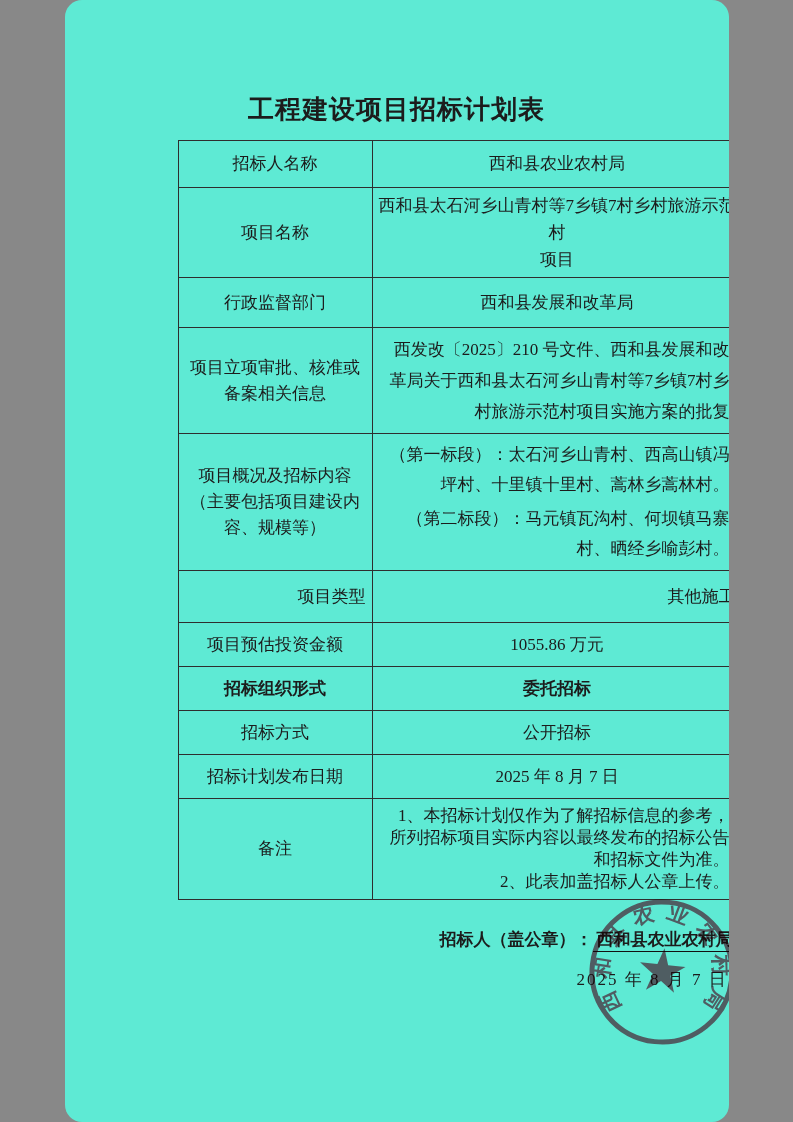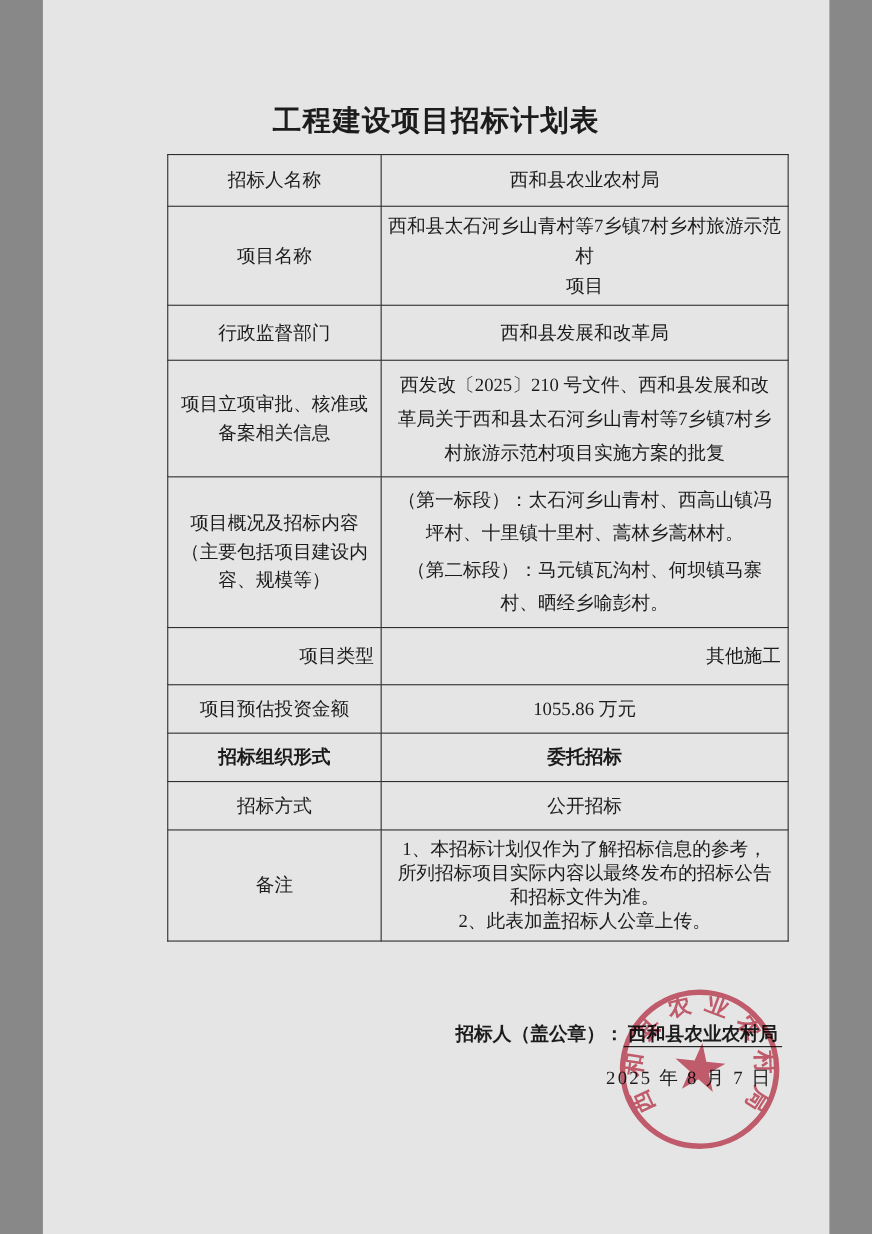--- a/index.html
+++ b/index.html
@@ -1,25 +1,26 @@
 <!DOCTYPE html>
 <html lang="zh" style="--stamp-color: #cf4f63;"><head>
 <meta charset="utf-8">
 <style>
   :root { --stamp-color:#cf4f63; --ink:#1c1c1c; --line:#2e2e2e; }
   * { margin:0; padding:0; box-sizing:border-box; }
   html,body { background:#888; }
   .page {
     position:relative;
-    width:715px; height:1122px;
+    width:664px; height:1122px;
     margin:0 auto;
-    background:#e5e5e5;
+    background:#5eead4;
     font-family:"Liberation Serif","DejaVu Serif",serif;
     color:var(--ink);
     overflow:hidden;
+    border-radius:17px;
   }
   .doc-title {
     position:absolute; top:92px; left:0; width:100%;
     text-align:center;
     font-size:26px; font-weight:bold;
     letter-spacing:1px;
   }
   table.plan-table {
     position:absolute; top:140px; left:113px;
     width:564px;
@@ -30,21 +31,21 @@
     border:1.5px solid var(--line);
     font-size:17px;
     vertical-align:middle;
     padding:4px 6px;
     line-height:26px;
   }
   .plan-table col.c1 { width:194px; }
   .plan-table col.c2 { width:370px; }
   .label-cell { text-align:center; }
   .value-cell { text-align:center; }
-  tr.left-val .value-cell { text-align:center; padding:6px 12px; }
+  tr.left-val .value-cell { text-align:right; padding:6px 12px; }
   
   .row-1  td { height:47px; }
   .row-2  td { height:61px; }
   .row-3  td { height:50px; }
   .row-4  td { height:94px; }
   .row-5  td { height:128px; }
   .row-6  td { height:52px;text-align:right; }
   .row-7  td { height:44px;margin-top:24px; }
   .row-8  td { height:44px;font-weight:bold; }
   .row-9  td { height:44px; }
@@ -148,20 +149,26 @@
           <td class="value-cell">
             <div>委托招标</div>
           </td>
         </tr>
         <tr class="row-9">
           <td class="label-cell">招标方式</td>
           <td class="value-cell">
             <div>公开招标</div>
           </td>
         </tr>
+        <tr class="row-11">
+          <td class="label-cell">招标计划发布日期</td>
+          <td class="value-cell">
+            <div>2025 年 8 月 7 日</div>
+          </td>
+        </tr>
         <tr class="row-12 left-val">
           <td class="label-cell">备注</td>
           <td class="value-cell">
             <div>1、本招标计划仅作为了解招标信息的参考，所列招标项目实际内容以最终发布的招标公告和招标文件为准。</div>
             <div>2、此表加盖招标人公章上传。</div>
           </td>
         </tr>
       </tbody>
   </table>
 

